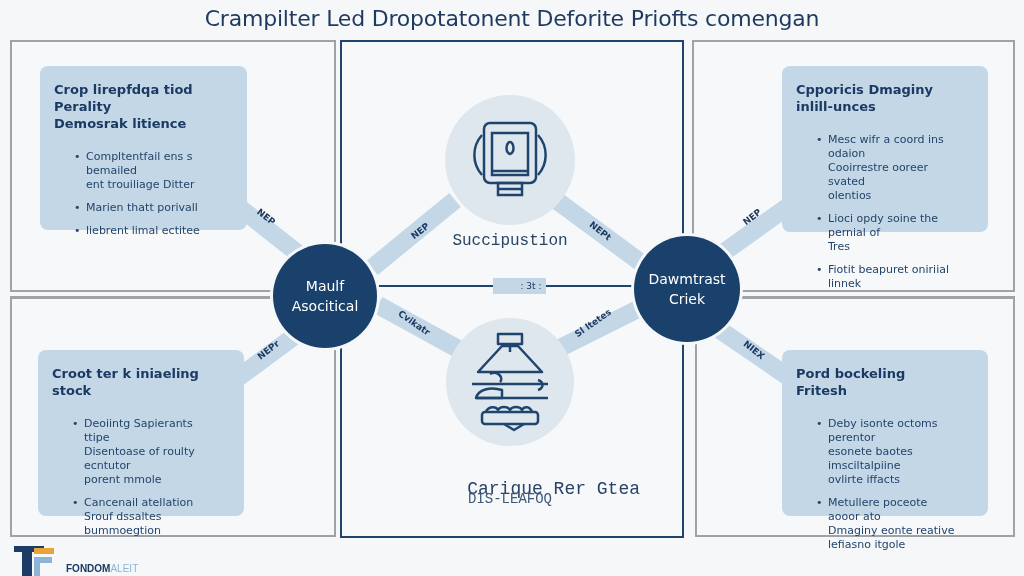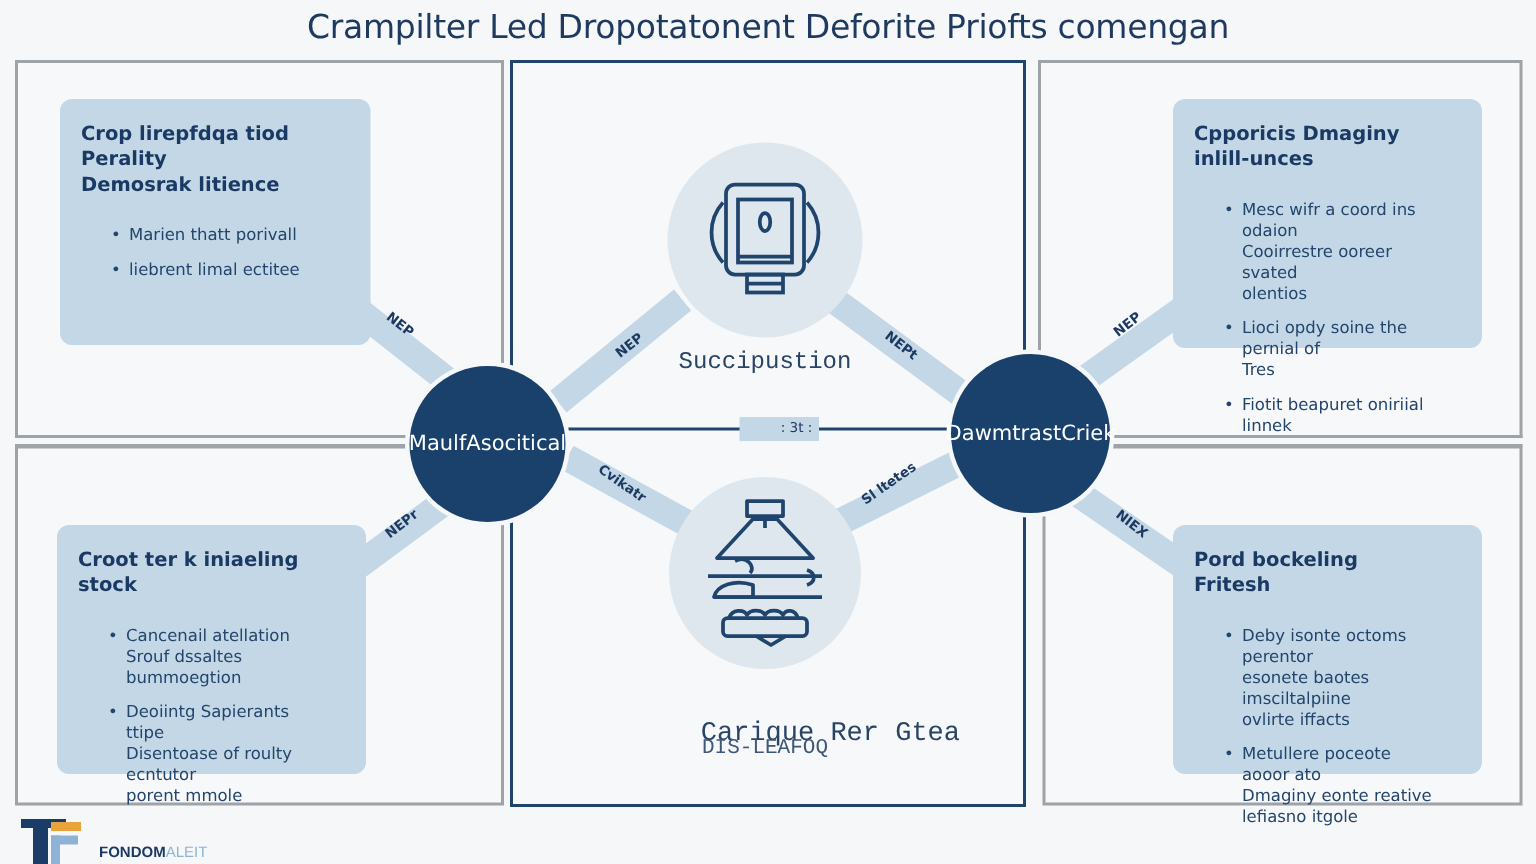--- a/index.html
+++ b/index.html
@@ -32,21 +32,21 @@
   .card li {
     position: relative; font-size: 11px; line-height: 14px; color: #23456b;
     margin-bottom: 9px; font-family: "DejaVu Sans", sans-serif;
   }
   .card li.bullet::before {
     content: "•"; position: absolute; left: -12px; top: 0; color: #23456b;
   }
   svg.links { position: absolute; left: 0; top: 0; }
   .node {
     position: absolute; border-radius: 50%; background: #1a416c;
-    color: #ffffff; display: flex; flex-direction: row;
+    color: #ffffff; display: flex; flex-direction: column;
     align-items: center; justify-content: center; text-align: center;
     font-size: 14px; line-height: 20px; font-family: "DejaVu Sans", sans-serif;
     box-shadow: 0 0 0 3px #f5f7f9;
   }
   .icon-circle {
     position: absolute; border-radius: 50%; background: #dfe7ee;
     display: flex; align-items: center; justify-content: center;
   }
   .center-label {
     position: absolute; text-align: center; color: #2a4466;
@@ -108,20 +108,21 @@
 <div class="tag" style="left:742px;top:345px;transform:rotate(38deg);">NIEX</div>
 
 <div class="mid-badge">: 3t :</div>
 
 <div class="card" style="left:40px;top:66px;width:207px;height:164px;">
   <h3>
     <span>Crop lirepfdqa tiod Perality</span><br>
     <span>Demosrak litience</span>
   </h3>
   <ul>
+    <li class="bullet"><span>Compltentfail ens s bemailed</span><br><span>ent trouiliage Ditter</span></li>
     <li class="bullet"><span>Marien thatt porivall</span></li>
     <li class="bullet"><span>liebrent limal ectitee</span></li>
   </ul>
 </div>
 
 <div class="card" style="left:782px;top:66px;width:206px;height:166px;">
   <h3>
     <span>Cpporicis Dmaginy</span><br>
     <span>inlill-unces</span>
   </h3>
@@ -131,22 +132,22 @@
     <li class="bullet"><span>Fiotit beapuret oniriial linnek</span></li>
   </ul>
 </div>
 
 <div class="card" style="left:38px;top:350px;width:206px;height:166px;">
   <h3>
     <span>Croot ter k iniaeling</span><br>
     <span>stock</span>
   </h3>
   <ul>
+    <li class="bullet"><span>Deoiintg Sapierants ttipe</span><br><span>Disentoase of roulty ecntutor</span><br><span>porent mmole</span></li>
     <li class="bullet"><span>Cancenail atellation</span><br><span>Srouf dssaltes bummoegtion</span></li>
-    <li class="bullet"><span>Deoiintg Sapierants ttipe</span><br><span>Disentoase of roulty ecntutor</span><br><span>porent mmole</span></li>
   </ul>
 </div>
 
 <div class="card" style="left:782px;top:350px;width:206px;height:166px;">
   <h3>
     <span>Pord bockeling</span><br>
     <span>Fritesh</span>
   </h3>
   <ul>
     <li class="bullet"><span>Deby isonte octoms perentor</span><br><span>esonete baotes imsciltalpiine</span><br><span>ovlirte iffacts</span></li>

